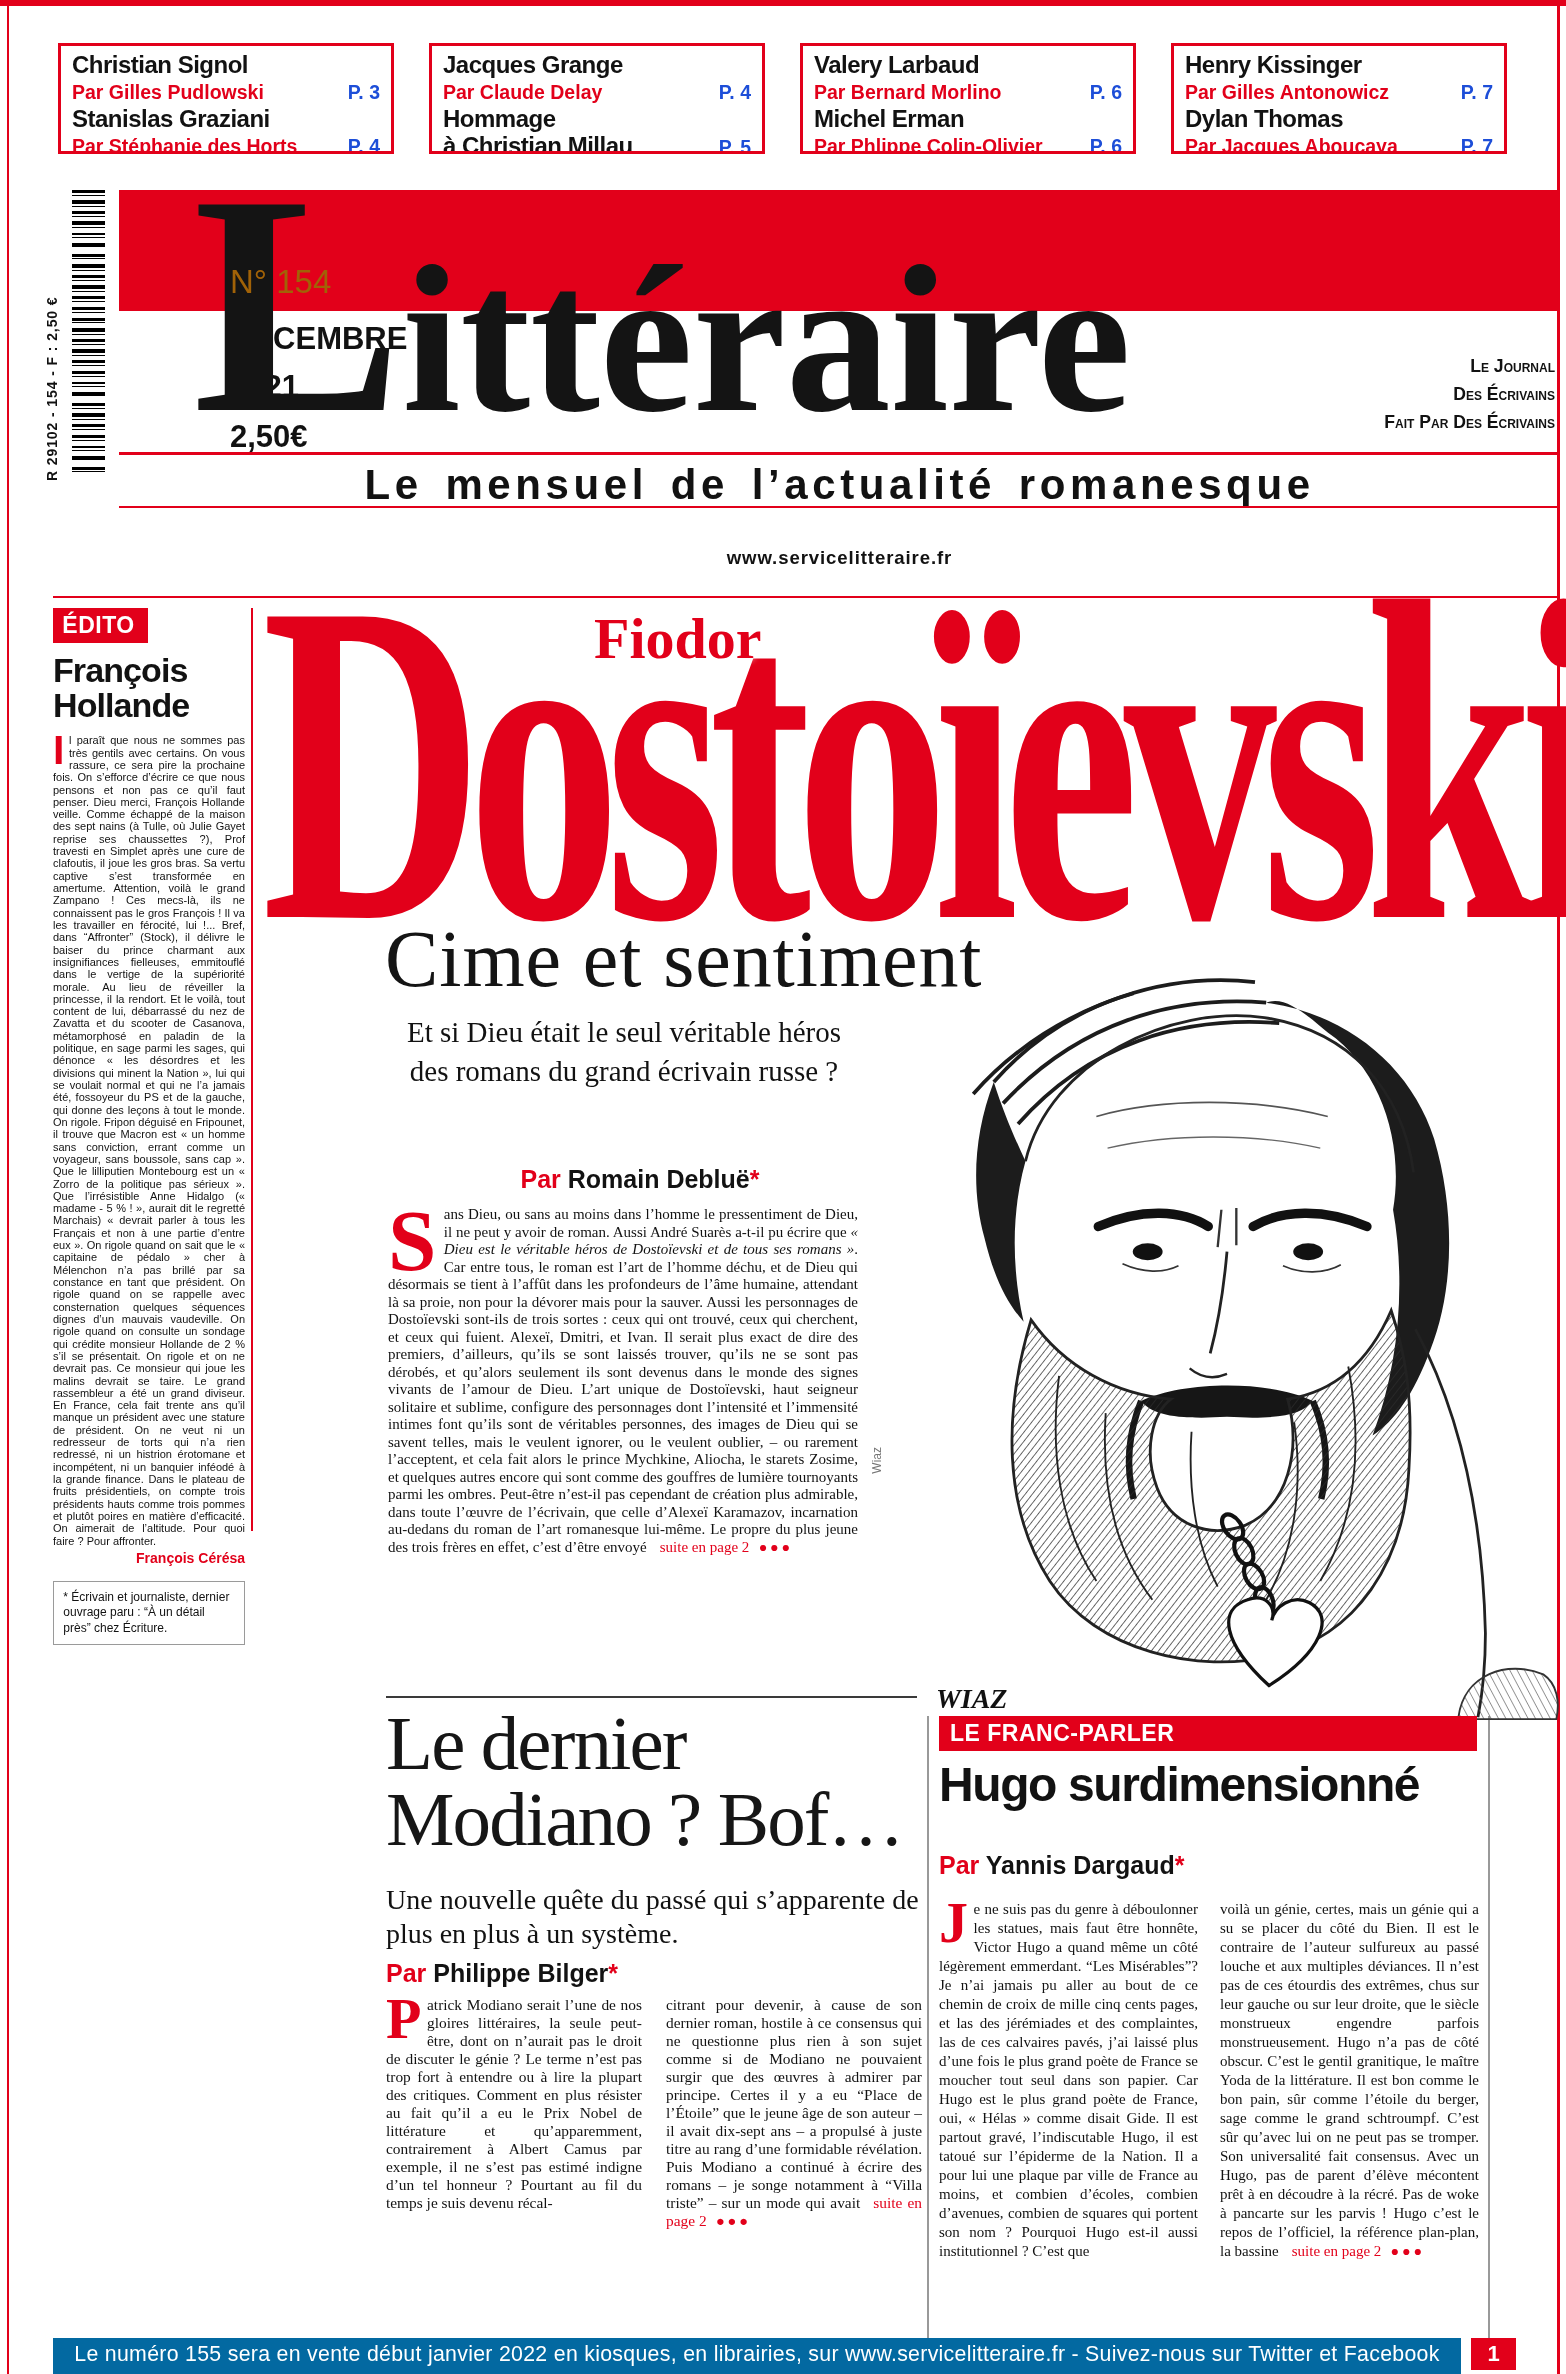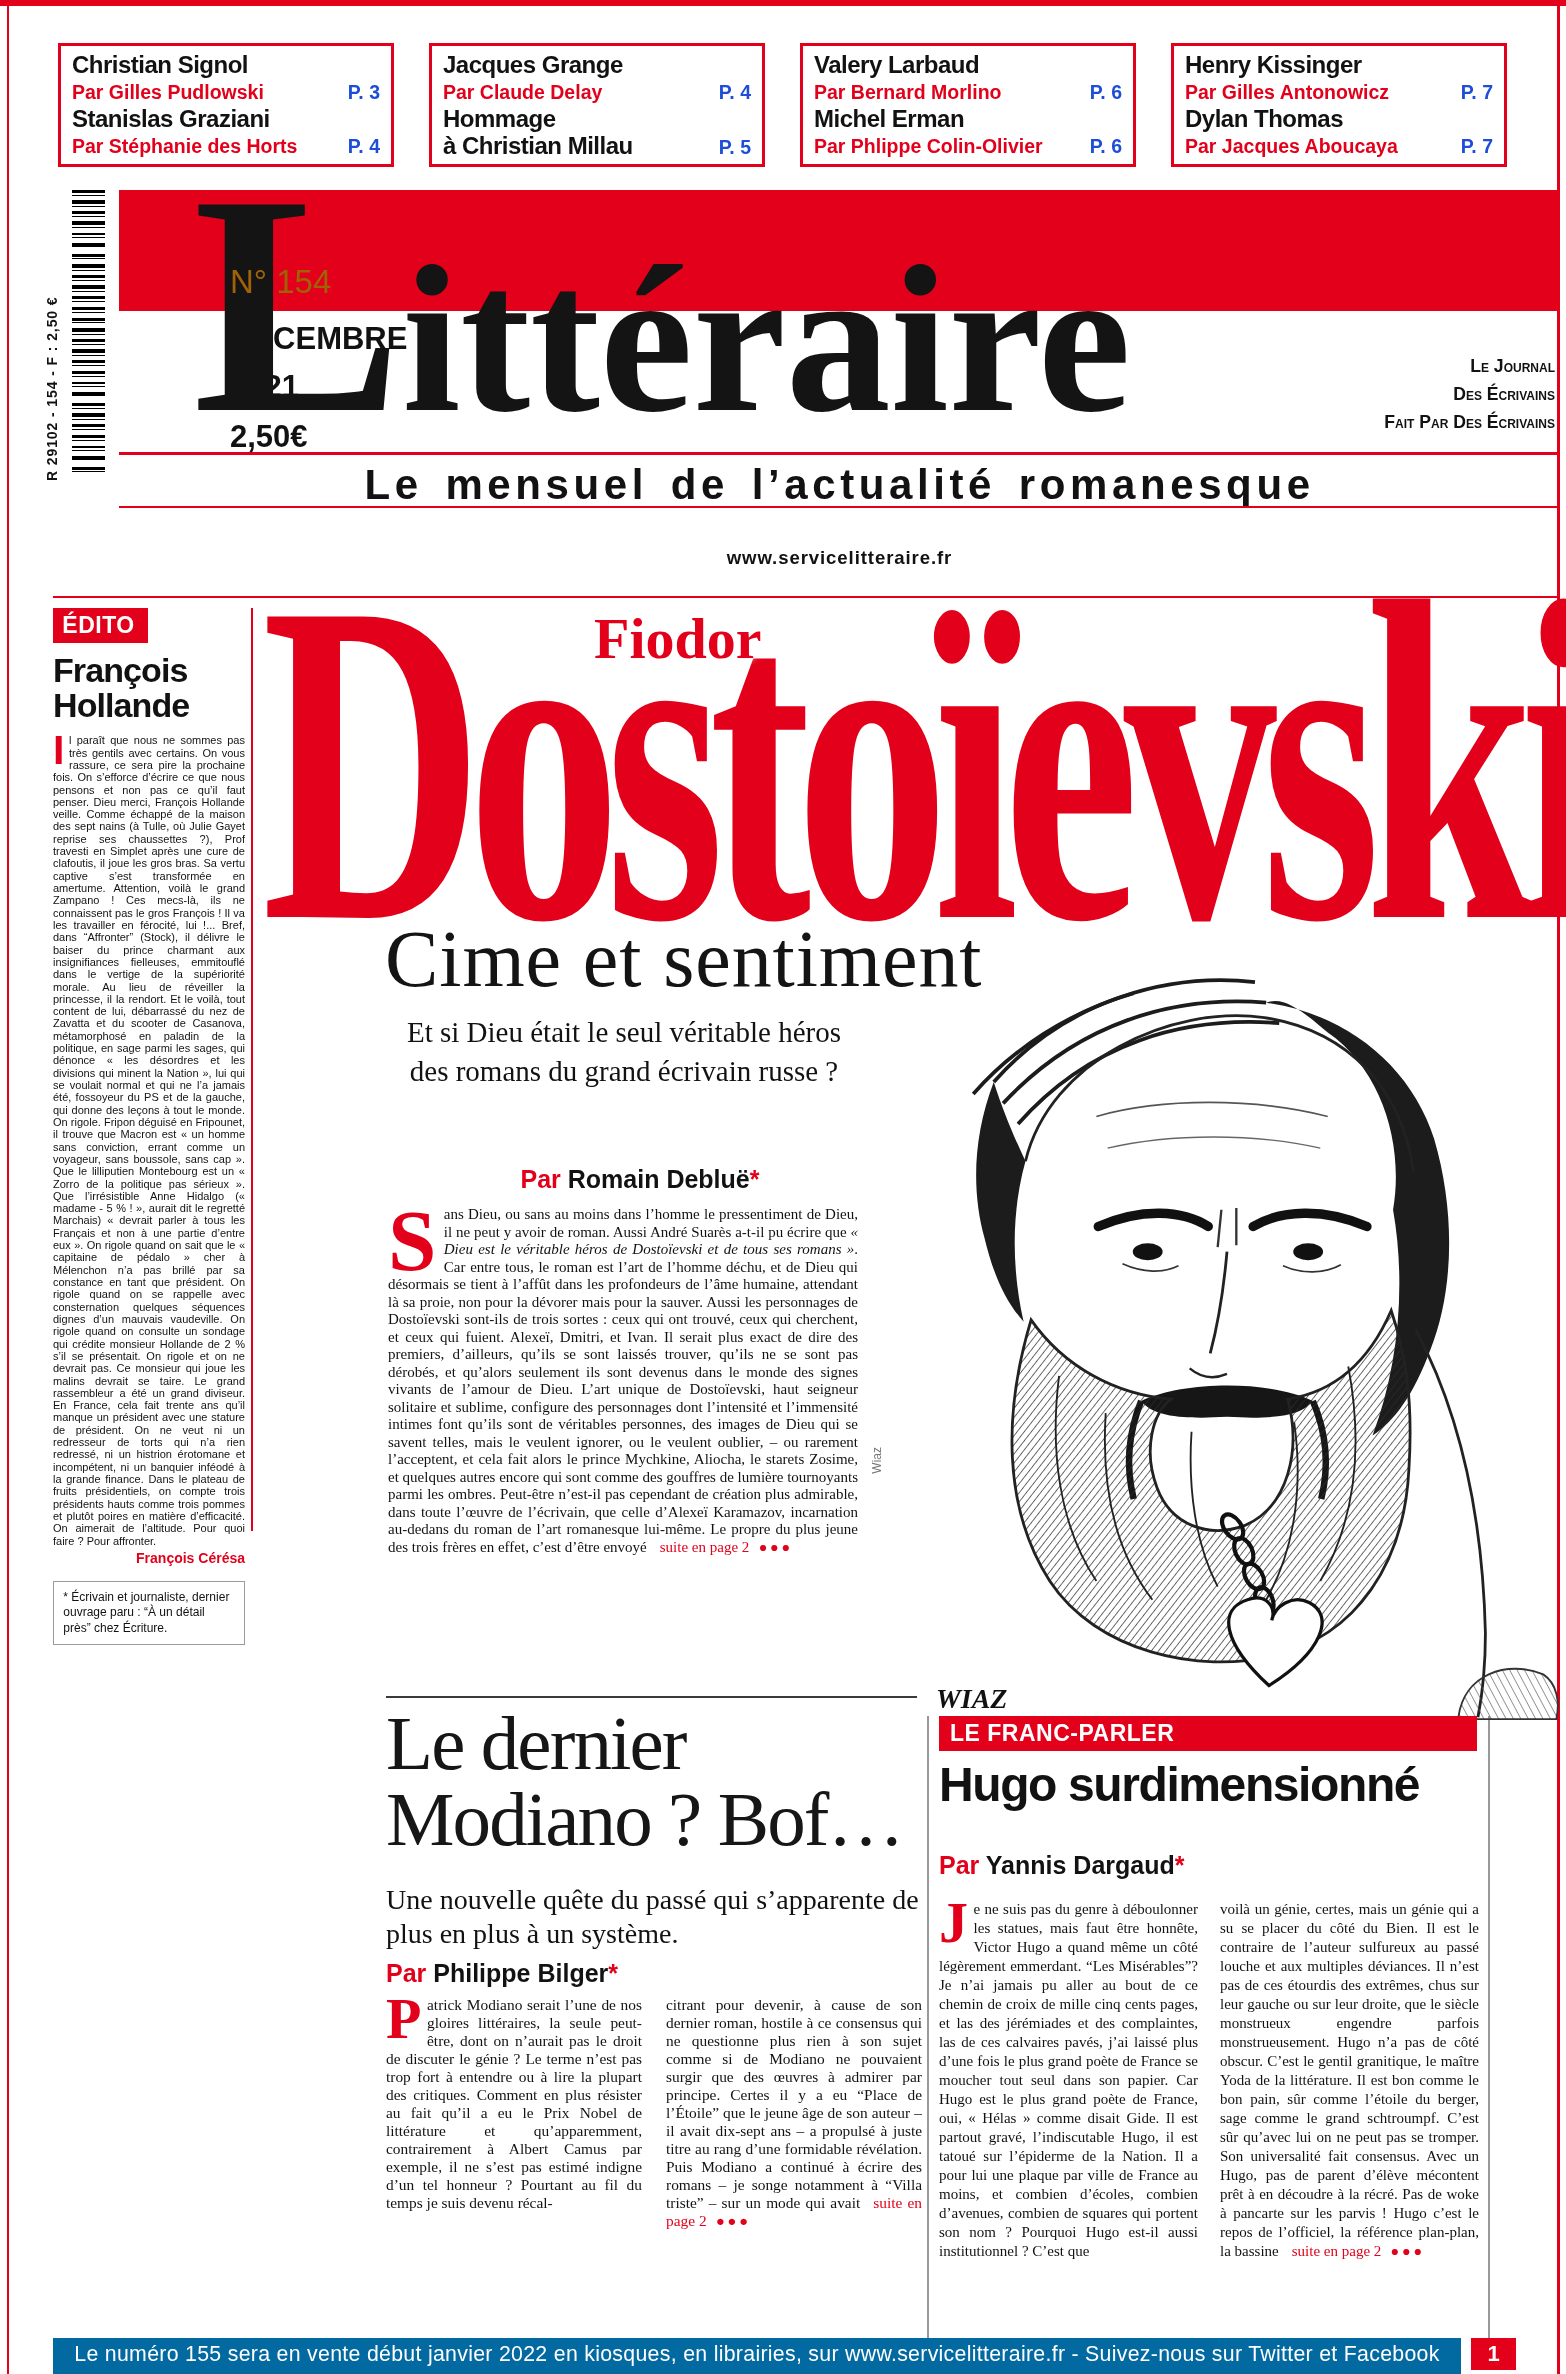--- a/index.html
+++ b/index.html
@@ -5,21 +5,21 @@
   html,body{margin:0;padding:0;background:#e8e8e8;}
   .page{position:relative;width:1567px;height:2375px;background:#fff;overflow:hidden;
         font-family:"Liberation Sans",sans-serif;color:#121212;}
   .serif{font-family:"Liberation Serif",serif;}
   
   .frame-top{position:absolute;left:0;top:0;width:1567px;height:5.6px;background:#e2001a;}
   .frame-left{position:absolute;left:6.5px;top:5.6px;width:2.8px;height:2369px;background:#e2001a;}
   .frame-right{position:absolute;left:1557px;top:5.6px;width:2.8px;height:2369px;background:#e2001a;}
 
   
-  .ibox{position:absolute;top:43px;width:336px;height:124px;border:3.7px solid #e2001a;
+  .ibox{position:absolute;top:43px;width:336px;height:111px;border:3.7px solid #e2001a;
         background:#fff;box-sizing:border-box;padding:4.6px 11px 0 11px;overflow:hidden;}
   .ib-title{font-weight:bold;font-size:24px;line-height:28px;letter-spacing:-0.5px;color:#121212;}
   .ib-row{display:flex;align-items:baseline;font-size:19.5px;line-height:26px;font-weight:bold;}
   .ib-byline{color:#e2001a;}
   .ib-title2{color:#121212;font-size:24px;letter-spacing:-0.5px;}
   .ib-page{margin-left:auto;color:#1d4ed8;}
 
   
   .barcode{position:absolute;left:46px;top:186px;width:59px;height:295px;}
   .barcode-bars{position:absolute;right:0;top:3.7px;width:33px;height:284px;

